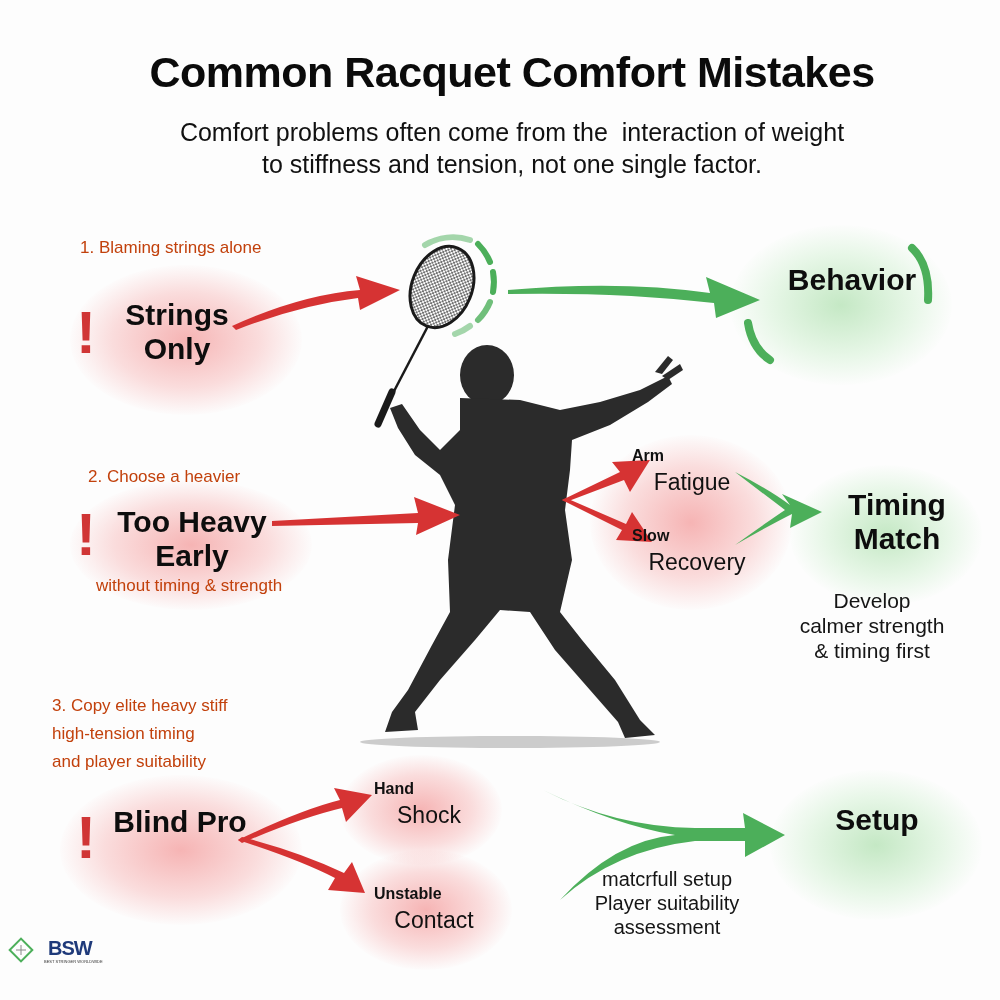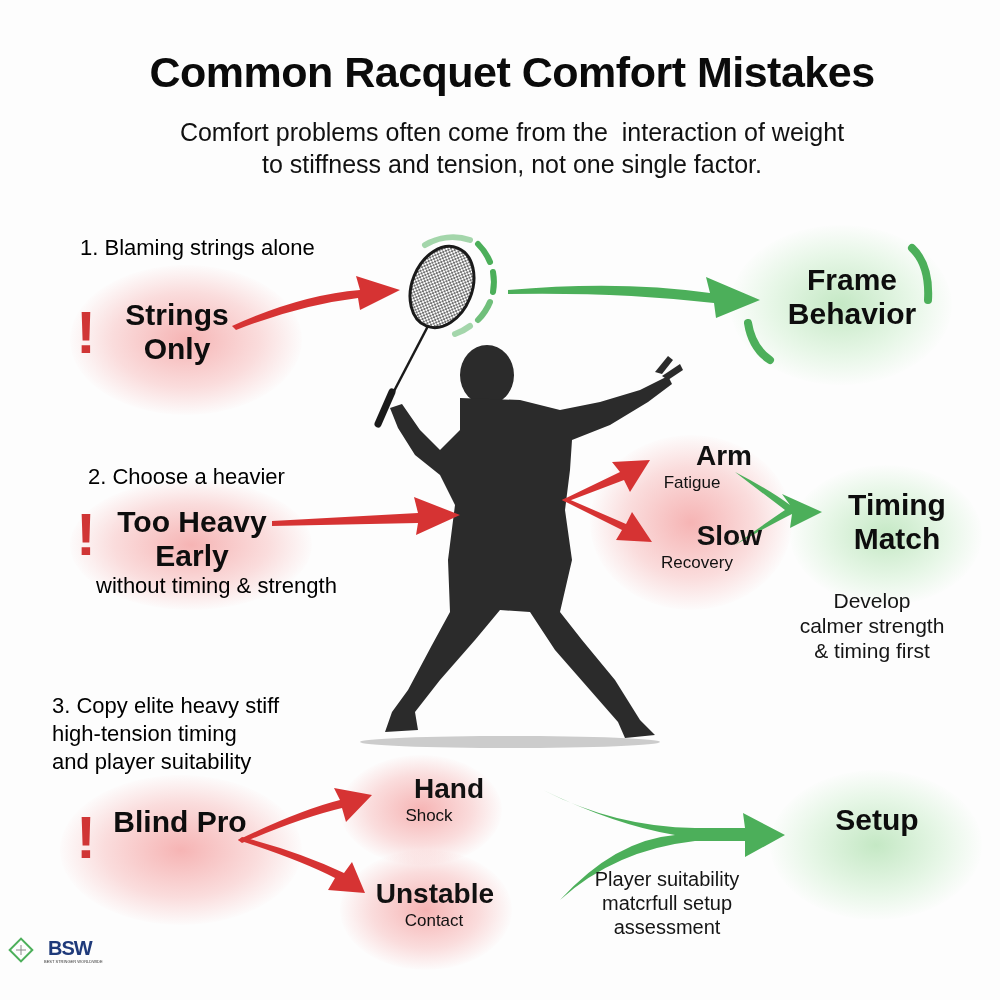--- a/index.html
+++ b/index.html
@@ -18,24 +18,24 @@
     left: 0; top: 116px; width: 1000px; text-align: center;
     font-size: 25px; line-height: 32px; color: #111;
   }
   .glow-red {
     background: radial-gradient(ellipse at center, rgba(240,120,120,0.55) 0%, rgba(245,160,160,0.35) 45%, rgba(255,255,255,0) 72%);
   }
   .glow-green {
     background: radial-gradient(ellipse at center, rgba(150,215,150,0.55) 0%, rgba(190,235,190,0.35) 45%, rgba(255,255,255,0) 72%);
   }
   .blob { border-radius: 50%; }
-  .step { font-size: 22px; color: #000000; line-height: 28px; }
+  .step { font-size: 17px; color: #c2410c; line-height: 28px; }
   .big { font-size: 30px; font-weight: bold; line-height: 34px; text-align: center; color: #0d0d0d; }
-  .mid-b { font-size: 28px; font-weight: bold; line-height: 27px; text-align: right; }
-  .mid { font-size: 17px; line-height: 27px; text-align: center; }
+  .mid-b { font-size: 16px; font-weight: bold; line-height: 27px; text-align: left; }
+  .mid { font-size: 23px; line-height: 27px; text-align: center; }
   .note { font-size: 21px; line-height: 25px; text-align: center; color: #151515; }
   .excl { color: #d03535; font-size: 60px; font-weight: bold; line-height: 60px; }
   svg.overlay { position: absolute; left: 0; top: 0; }
   .logo-text { font-weight: bold; font-size: 20px; color: #1f3a7a; letter-spacing: -1px; }
 </style>
 </head>
 <body>
 
 <div class="abs title">Common Racquet Comfort Mistakes</div>
 <div class="abs subtitle">
@@ -110,21 +110,20 @@
   </g>
 </svg>
 
 <div class="abs step" style="left:68px;top:234px;">1. Blaming strings alone</div>
 <div class="abs excl" style="left:64px;top:303px;">!</div>
 <div class="abs big" style="left:95px;top:298px;width:140px;">
   <div>Strings</div>
   <div>Only</div>
 </div>
 <div class="abs big" style="left:755px;top:263px;width:170px;">
-  <div>Frame</div>
   <div>Behavior</div>
 </div>
 
 <div class="abs step" style="left:76px;top:463px;">2. Choose a heavier</div>
 <div class="abs excl" style="left:64px;top:505px;">!</div>
 <div class="abs big" style="left:90px;top:505px;width:180px;">
   <div>Too Heavy</div>
   <div>Early</div>
 </div>
 <div class="abs step" style="left:84px;top:572px;">without timing &amp; strength</div>
@@ -158,22 +157,22 @@
 </div>
 <div class="abs" style="left:362px;top:775px;width:110px;">
   <div class="mid-b">Hand</div>
   <div class="mid">Shock</div>
 </div>
 <div class="abs" style="left:362px;top:880px;width:120px;">
   <div class="mid-b">Unstable</div>
   <div class="mid">Contact</div>
 </div>
 <div class="abs note" style="left:555px;top:867px;width:200px;font-size:20px;line-height:24px;">
+  <div>matcrfull setup</div>
   <div>Player suitability</div>
-  <div>matcrfull setup</div>
   <div>assessment</div>
 </div>
 <div class="abs big" style="left:780px;top:803px;width:170px;">
   <div>Setup</div>
 </div>
 
 <div class="abs" style="left:8px;top:935px;width:90px;height:40px;">
   <svg width="26" height="26" viewBox="0 0 26 26" style="position:absolute;left:0;top:2px;">
     <rect x="5" y="5" width="16" height="16" transform="rotate(45 13 13)" fill="none" stroke="#4caf5a" stroke-width="2"></rect>
     <path d="M8 13 L18 13 M13 8 L13 18" stroke="#888" stroke-width="1"></path>

